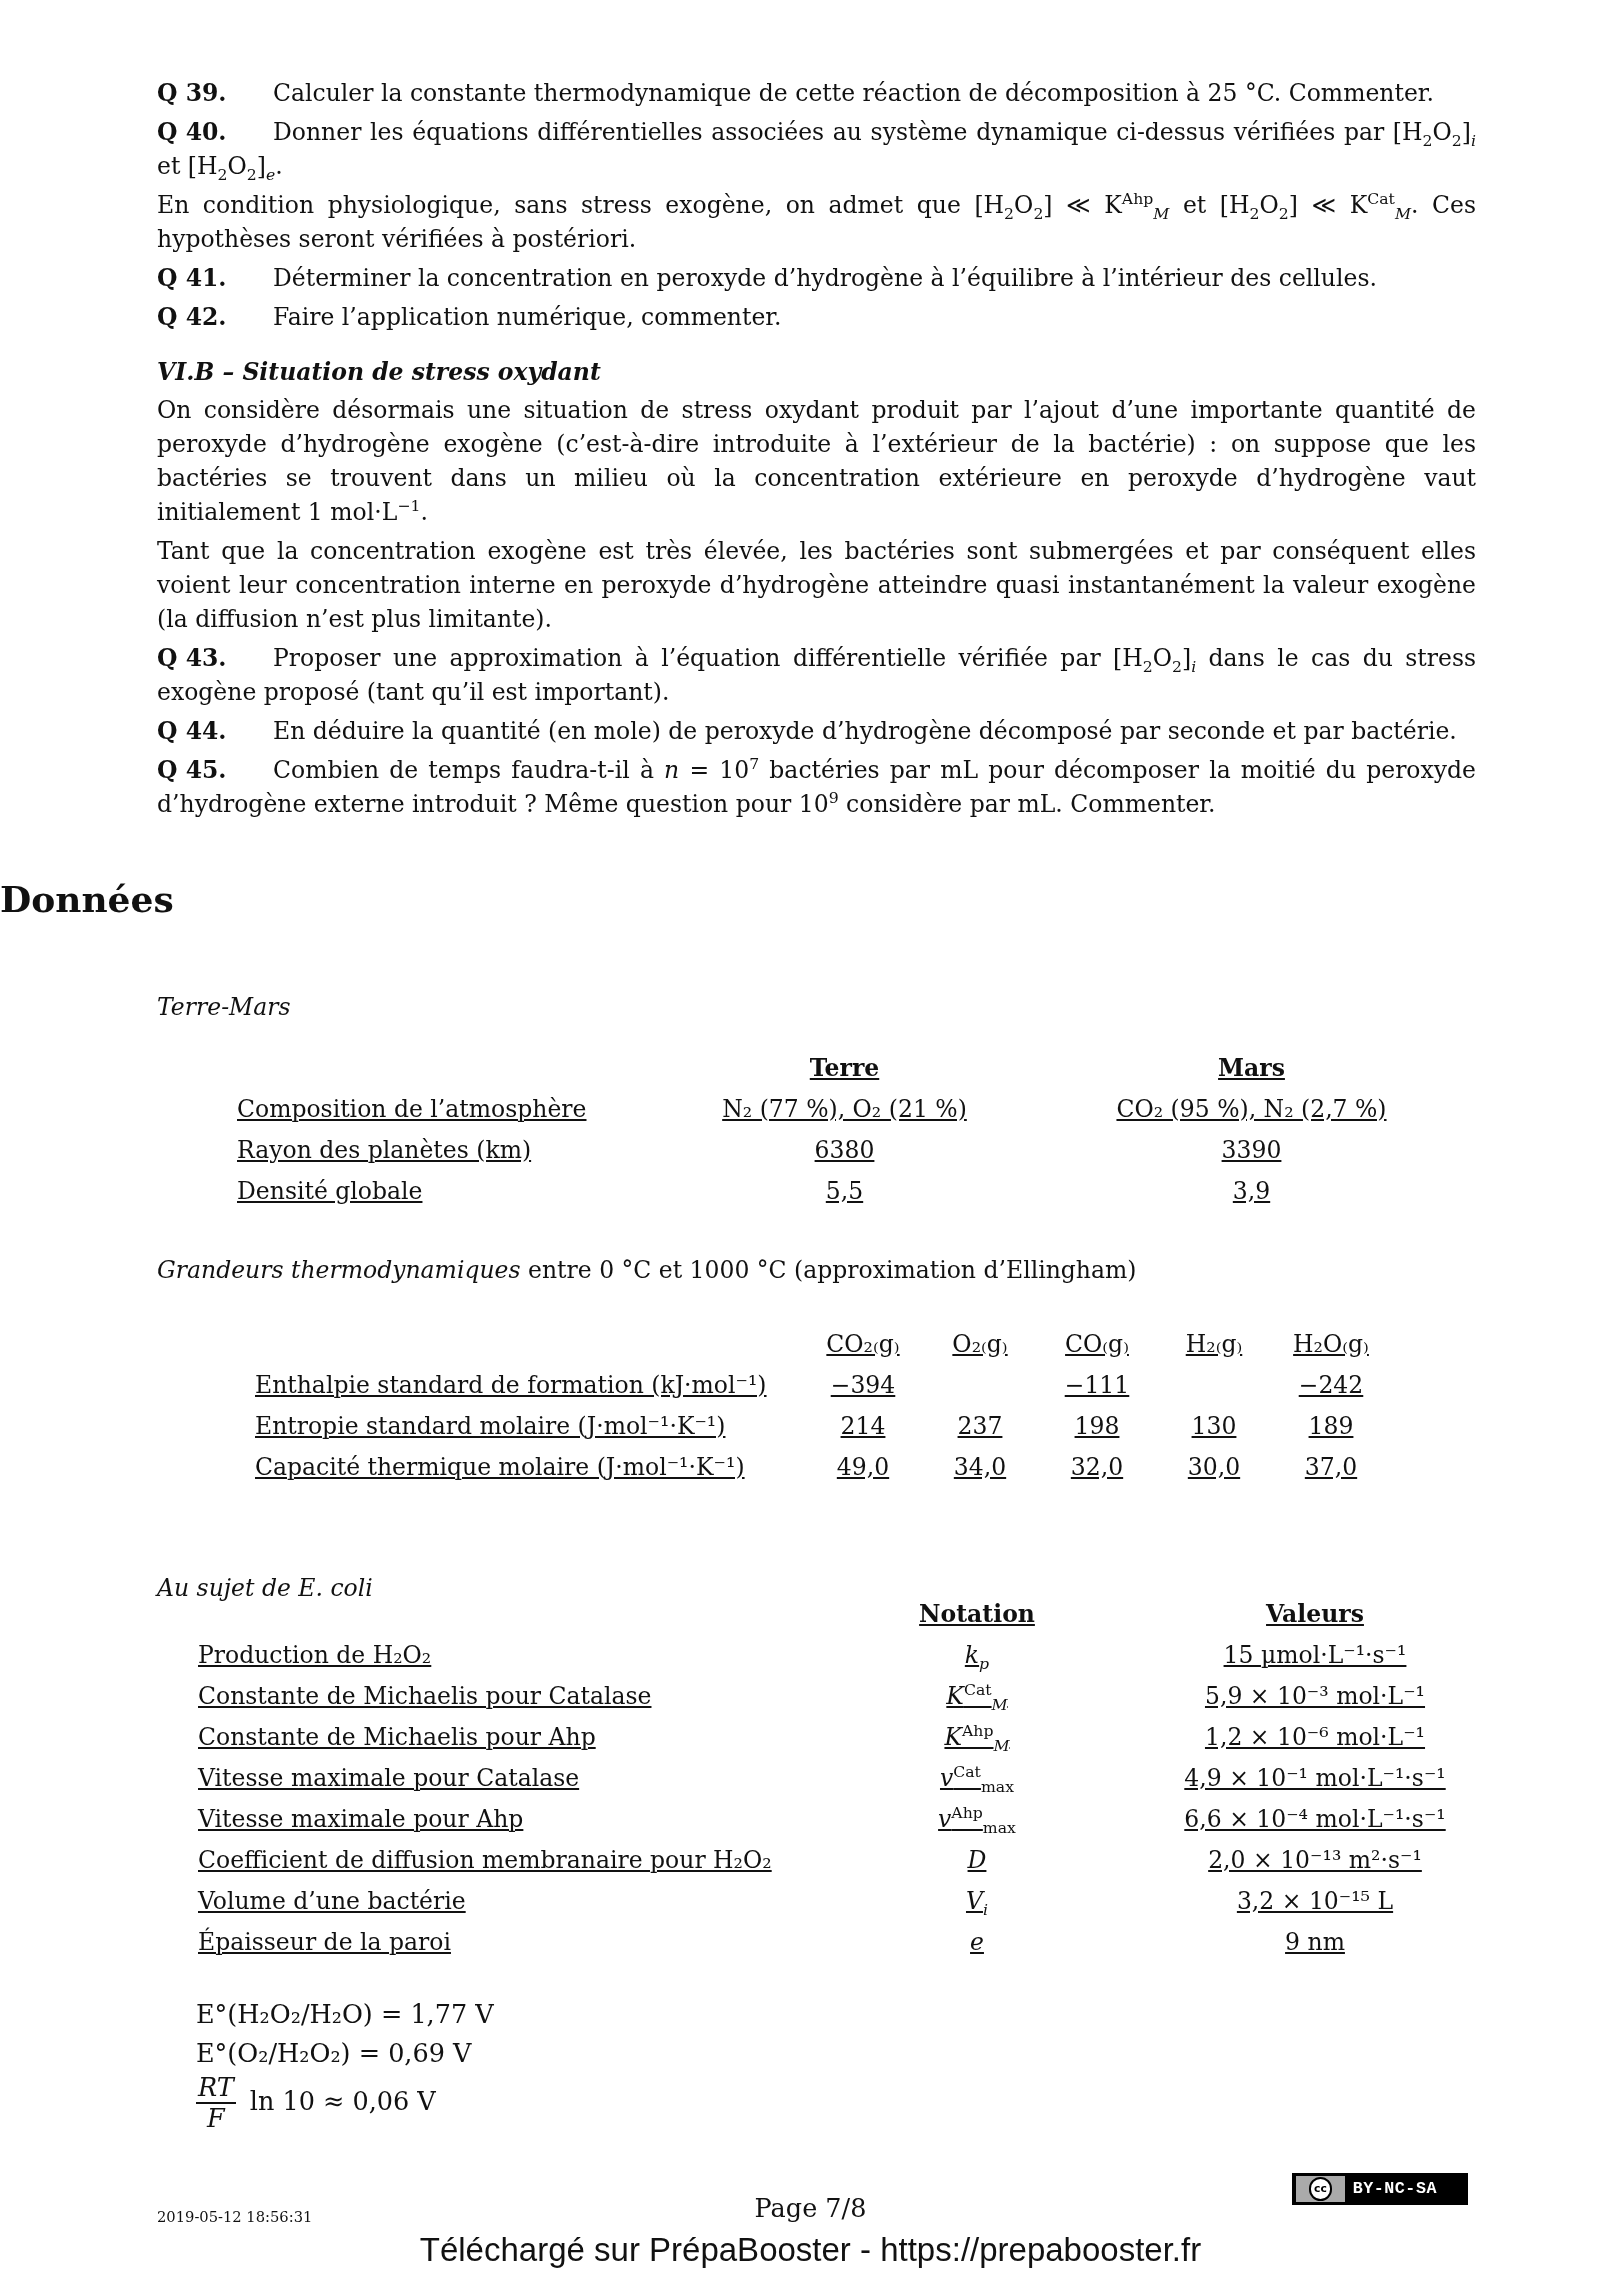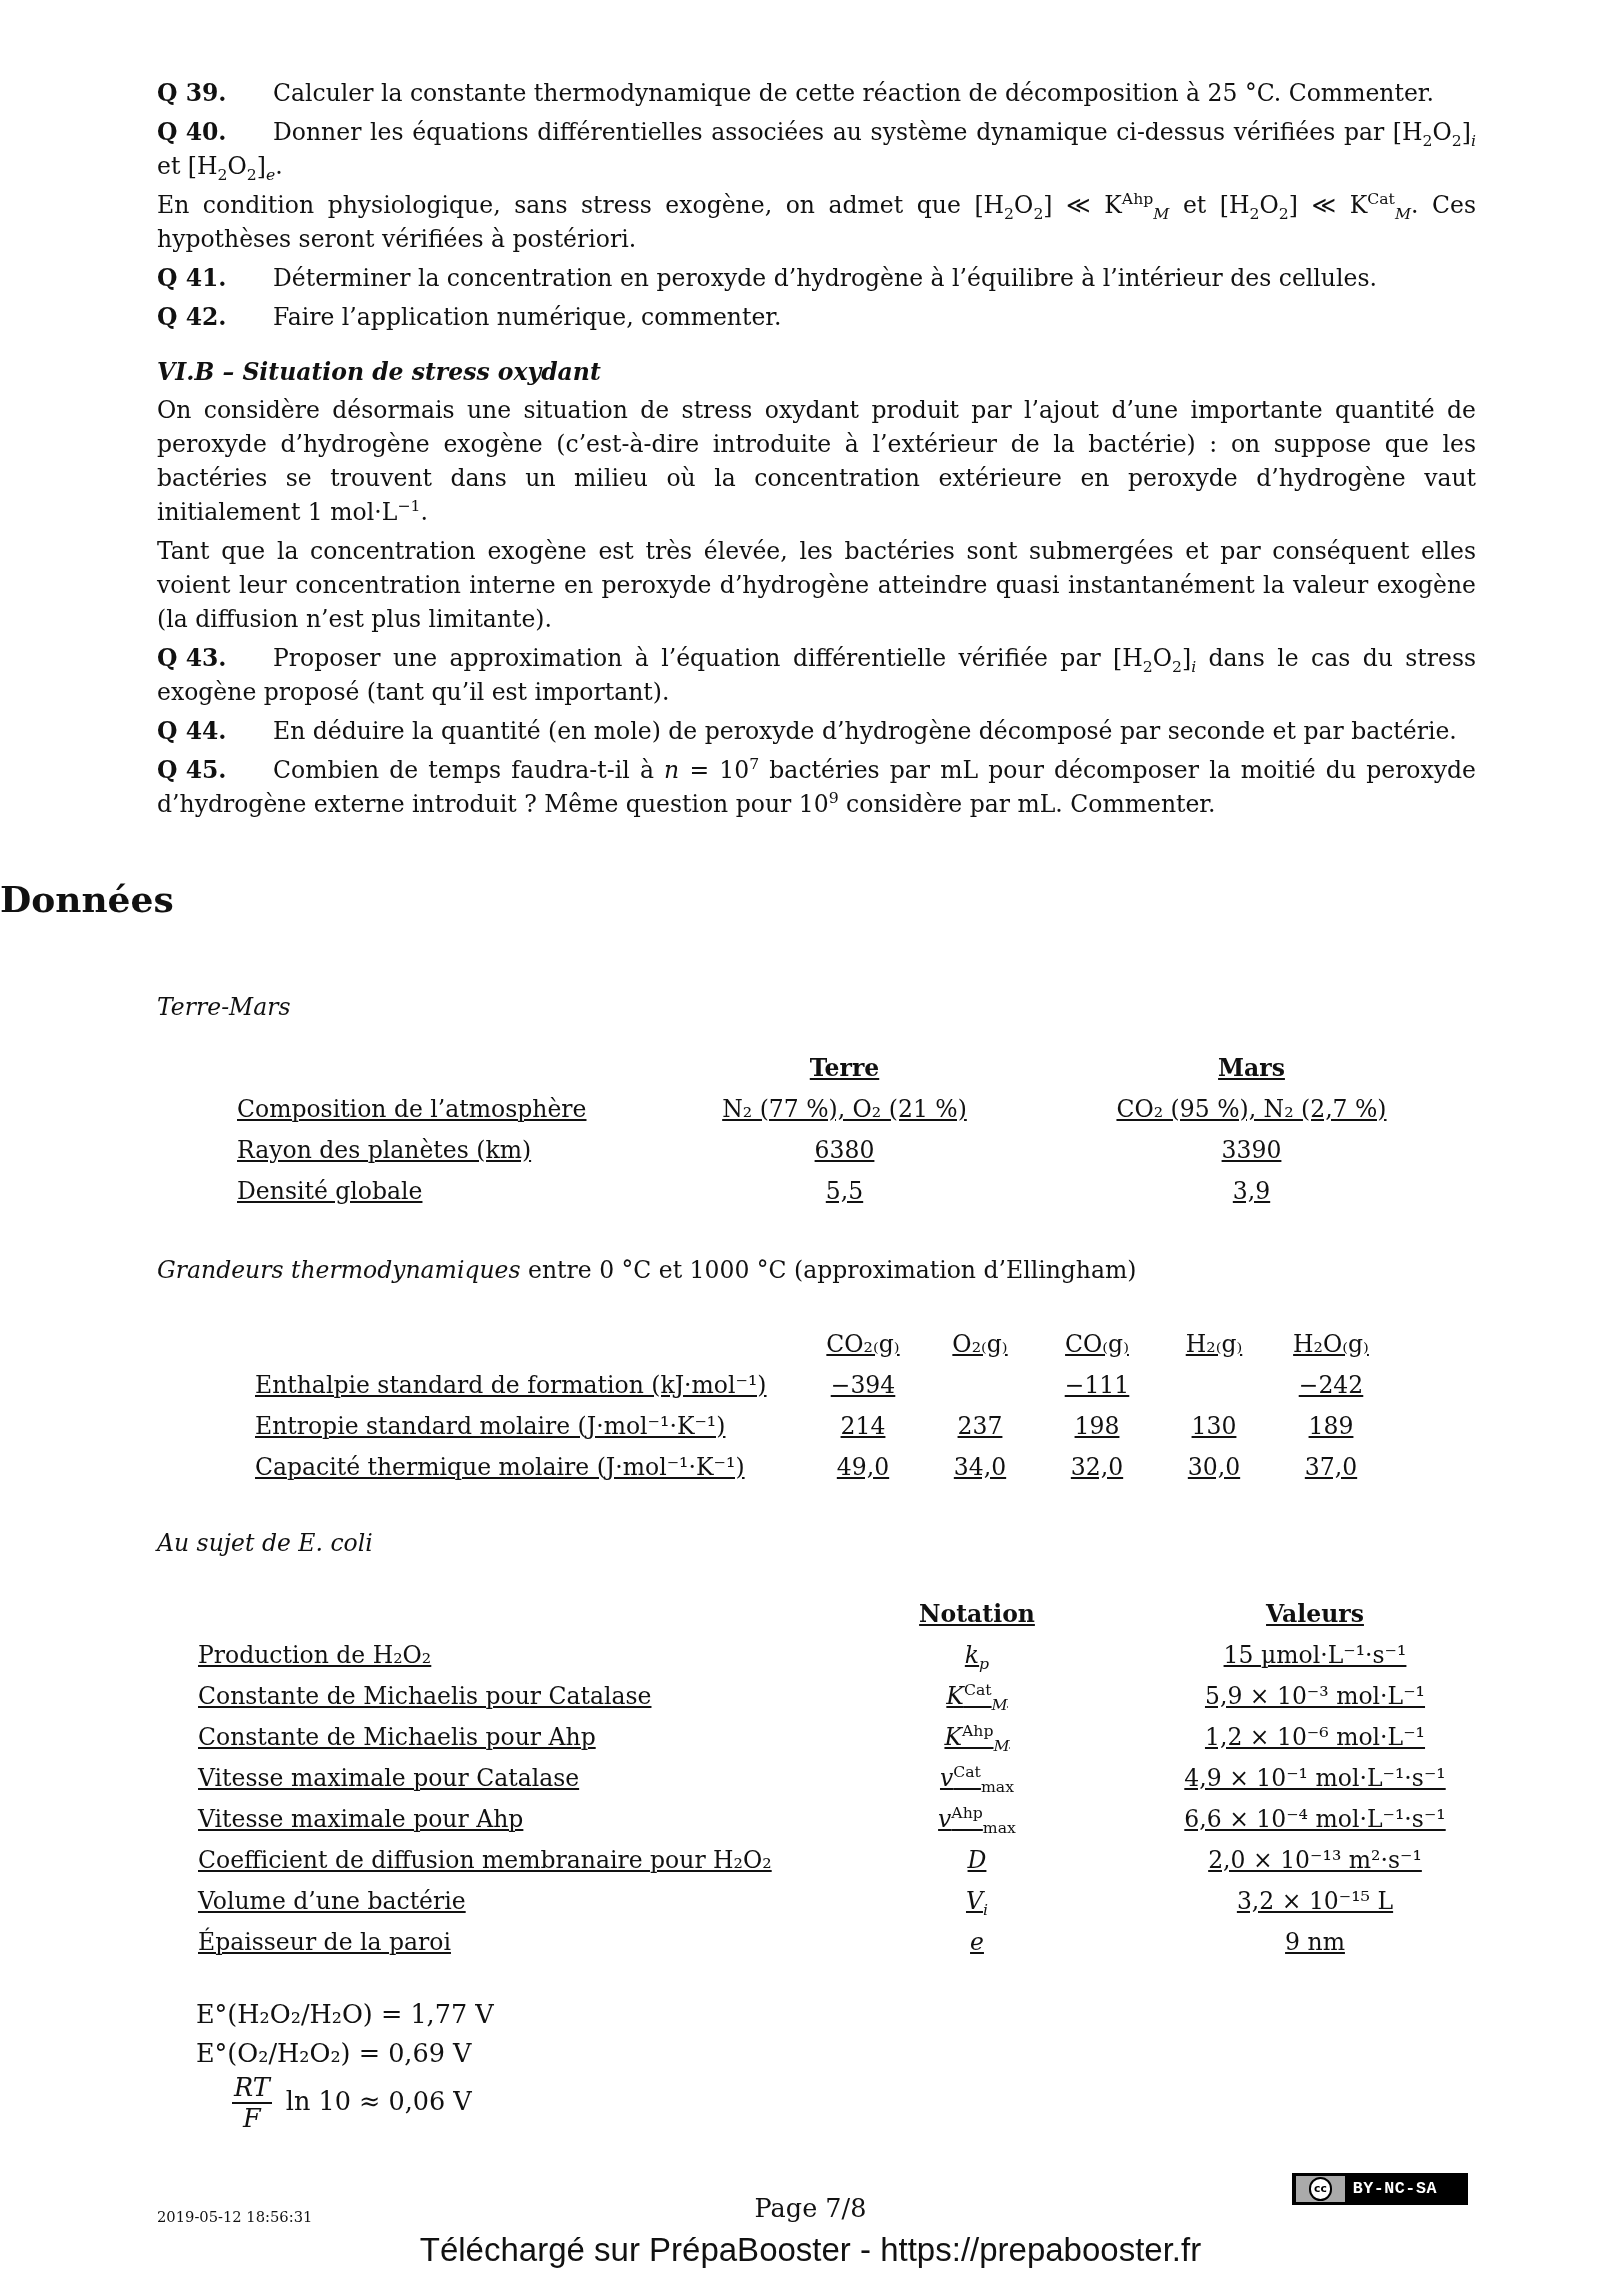--- a/index.html
+++ b/index.html
@@ -16,21 +16,21 @@
   .it { font-style: italic; }
   .sect { font-weight: bold; font-style: italic; margin-top: 21.6px; margin-bottom: 3.9px; }
   .title { position: absolute; top: 882px; left: 0; width: 1481px; text-align: left; font-weight: bold; font-size: 36px; }
   .caption { position: absolute; left: 157px; font-style: italic; }
   .caption .rest { font-style: normal; }
   table { border-collapse: collapse; position: absolute; text-decoration: underline; }
   td, th { padding: 0; height: 41px; font-weight: normal; white-space: nowrap; }
   th { font-weight: bold; }
   .c { text-align: center; }
   .formulas { position: absolute; left: 196px; top: 1995px; font-size: 25.5px; line-height: 39px; }
-  .frac { display: inline-block; vertical-align: middle; text-align: center; margin-right: 5.9px; margin-left: 36px; }
+  .frac { display: inline-block; vertical-align: middle; text-align: center; margin-right: 5.9px; }
   .frac .num { display: block; border-bottom: 2px solid #111; padding: 0 2px; font-style: italic; line-height: 29px; }
   .frac .den { display: block; font-style: italic; line-height: 29px; }
   .footer-date { position: absolute; left: 157px; top: 2200px; font-size: 14.7px; }
   .footer-page { position: absolute; left: 0; width: 1621px; top: 2191px; text-align: center; font-size: 25.5px; }
   .cc-badge { position: absolute; left: 1292px; top: 2173px; width: 176px; height: 32px; background: #000; border: 2px solid #000; box-sizing: border-box; display: flex; align-items: center; }
   .cc-badge .cc-left { width: 49px; height: 26.5px; background: #aaa; display: flex; align-items: center; justify-content: center; margin-left: 2px; }
   .cc-badge .cc-circle { width: 23.5px; height: 23.5px; border-radius: 50%; background: #fff; border: 2px solid #000; box-sizing: border-box; font-family: "DejaVu Sans", sans-serif; font-size: 10.8px; font-weight: bold; line-height: 19.6px; text-align: center; color: #000; }
   .cc-badge .cc-text { color: #fff; font-family: Liberation Mono, monospace; font-weight: bold; font-size: 16.7px; margin-left: 7.8px; letter-spacing: 0.5px; }
   .download { position: absolute; left: 0; width: 1621px; top: 2233px; text-align: center; font-family: "Liberation Sans", sans-serif; font-size: 33px; }
 </style>
@@ -128,21 +128,21 @@
     <td>Capacité thermique molaire (J·mol⁻¹·K⁻¹)</td>
     <td class="c">49,0</td>
     <td class="c">34,0</td>
     <td class="c">32,0</td>
     <td class="c">30,0</td>
     <td class="c">37,0</td>
   </tr>
 </tbody>
   </table>
 
-<div class="caption" style="top:1526px;">Au sujet de E. coli</div>
+<div class="caption" style="top:1571px;">Au sujet de E. coli</div>
 <table style="left:198px; top:1593px;">
   <tbody>
       <tr>
     <td style="width:627px; height:39px;"></td>
     <th class="c" style="width:304px;">Notation</th>
     <th class="c" style="width:372px;">Valeurs</th>
   </tr>
   <tr>
     <td>Production de H₂O₂</td>
     <td class="c"><span class="it">k</span><sub class="it">p</sub></td>

